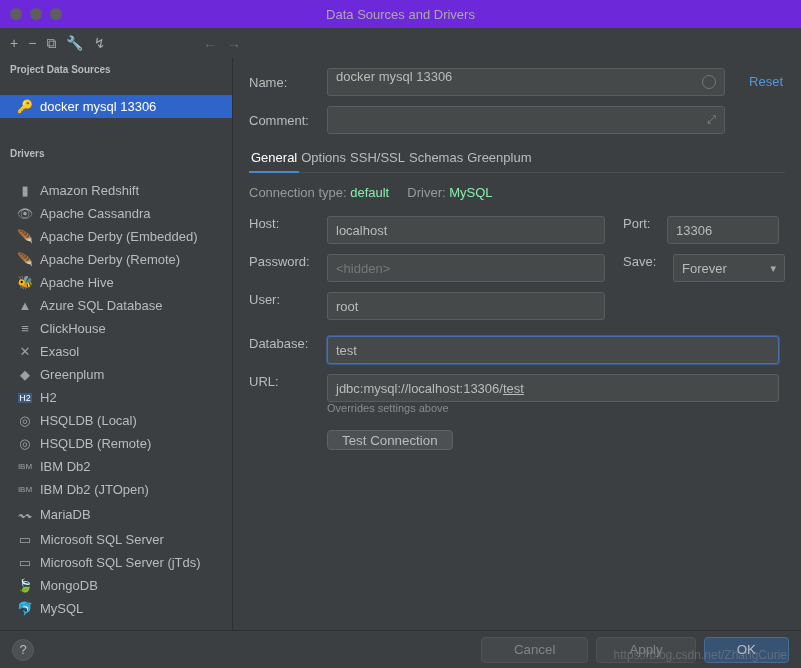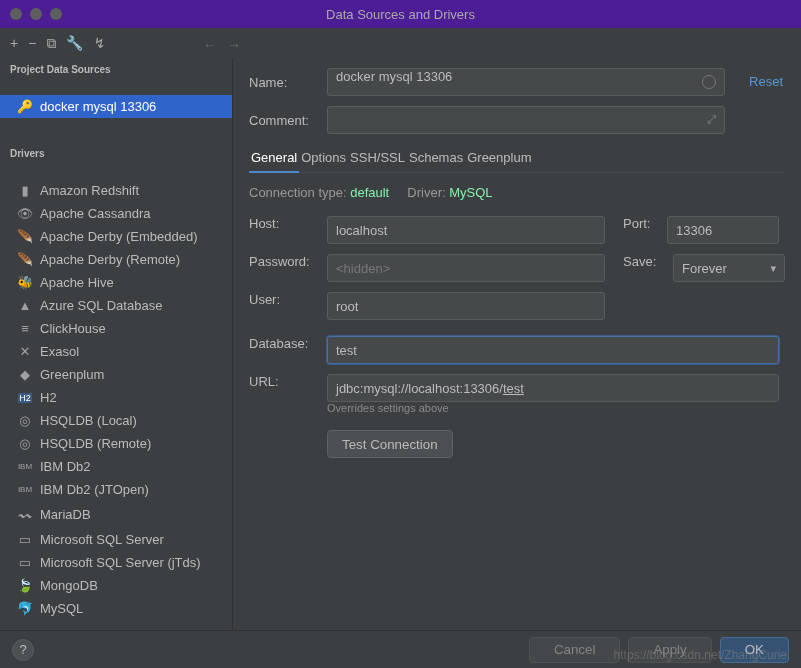--- a/index.html
+++ b/index.html
@@ -7,21 +7,21 @@
   font-family: -apple-system, "Helvetica Neue", Arial, sans-serif;
   font-size: 13px;
   background: #3c3f41;
   color: #bbbbbb;
   width: 801px;
   height: 668px;
   overflow: hidden;
 }
 .titlebar {
   height: 28px;
-  background: #4c1d95;
+  background: #6d28d9;
   display: flex;
   align-items: center;
   position: relative;
 }
 .traffic-lights { display: flex; gap: 8px; padding-left: 10px; }
 .tl { width: 12px; height: 12px; border-radius: 50%; }
 .tl.red { background: #5e5e5e; }
 .tl.yel { background: #5e5e5e; }
 .tl.grn { background: #5e5e5e; }
 .titlebar .title {
@@ -111,36 +111,36 @@
 .sel {
   height: 28px; background: #45494a; border:1px solid #5a5d5e;
   color:#bbb; padding: 0 22px 0 8px; border-radius:3px; position:relative;
   display:flex; align-items:center; width:112px;
 }
 .sel::after { content:"▾"; position:absolute; right:8px; color:#aaa; font-size:11px; }
 .url-val { display:flex; align-items:center; }
 .url-val .u { text-decoration: underline; }
 .hint { font-size: 11px; color: #8a8a8a; margin-top:-10px; margin-left:78px; margin-bottom:16px; }
 .test-btn {
-  height: 28px; padding: 0 14px; background: #4c5052;
+  height: 20px; padding: 0 14px; background: #4c5052;
   border: 1px solid #5e6263; color:#bbb; border-radius:4px; cursor:pointer;
   margin-left: 78px;
 }
 .footer {
   height: 38px; border-top: 1px solid #2e3032;
   display:flex; align-items:center; padding: 0 12px; gap:8px;
 }
 .help-btn {
   width: 22px; height: 22px; border-radius:50%;
   background:#4c5052; color:#bbb; display:flex; align-items:center; justify-content:center;
   font-size:13px; border:1px solid #5a5d5e;
 }
 .footer-spacer { flex:1; }
 .footer-btn {
-  height: 26px; padding: 0 24px; border-radius:4px;
+  height: 26px; padding: 0 32px; border-radius:4px;
   background:#4c5052; border:1px solid #5e6263; color:#bbb; cursor:pointer;
   opacity: 0.55;
 }
 .footer-btn.primary { background:#365880; border-color:#4a78a8; color:#ddd; opacity:0.8; }
 .watermark {
   position:absolute; right:14px; bottom:6px; color:#888; font-size:12px;
   opacity:0.5; pointer-events:none;
 }
 </style>
 </head>

